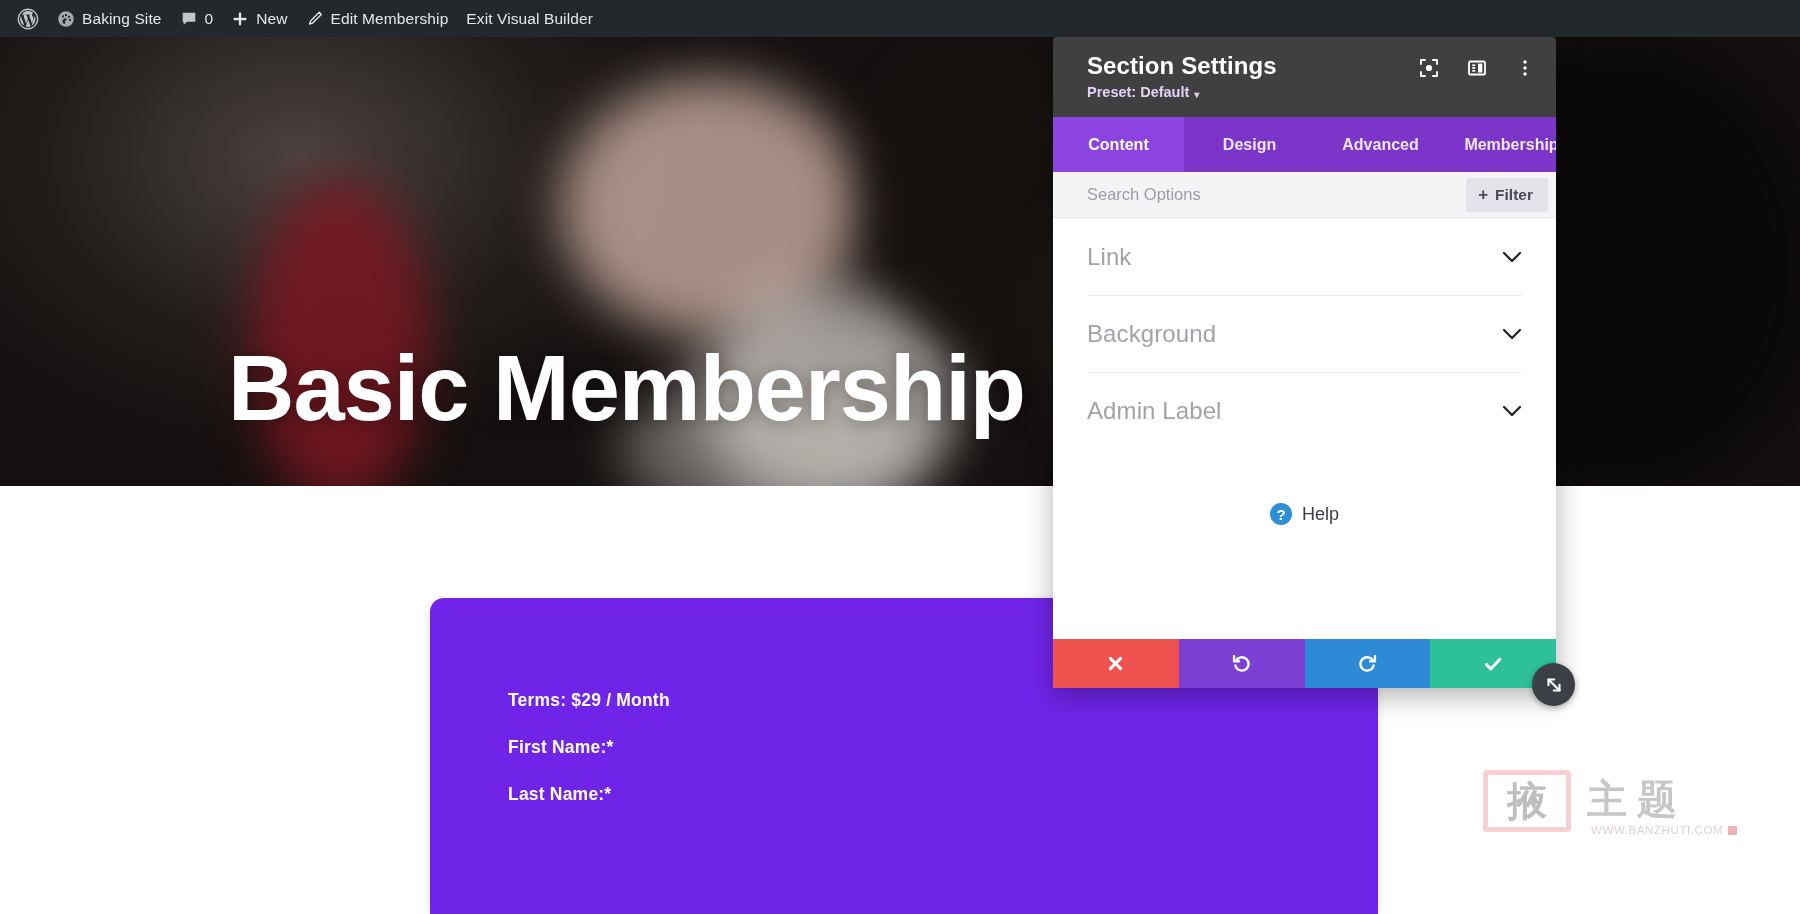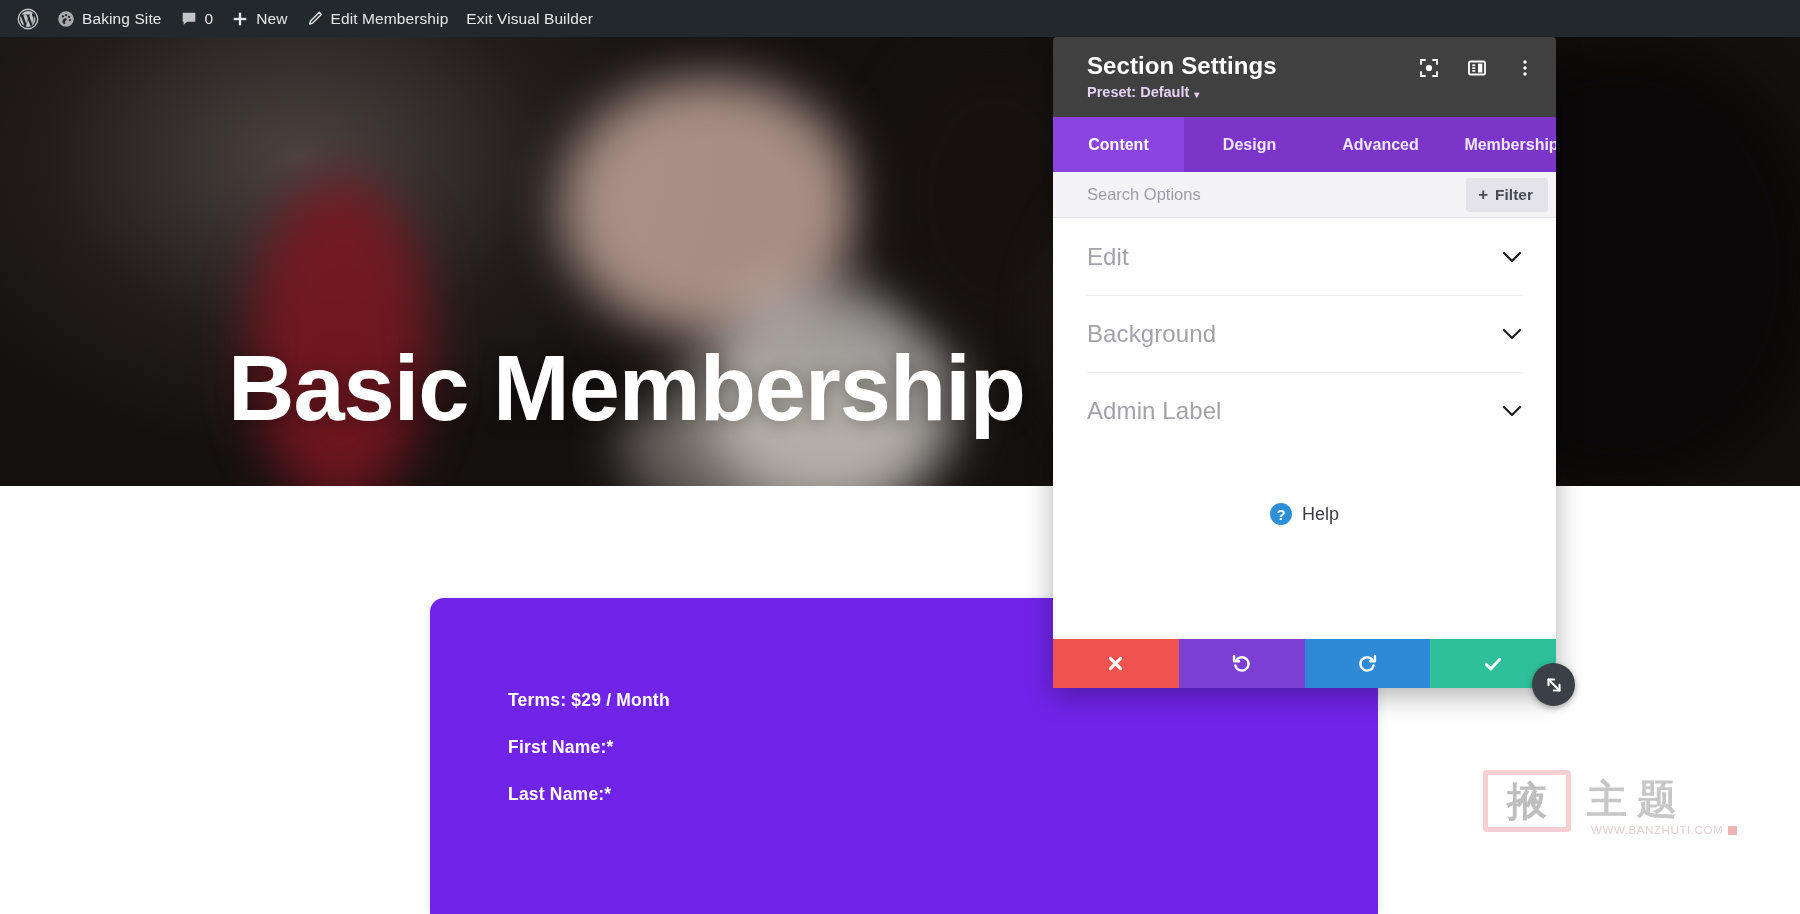--- a/index.html
+++ b/index.html
@@ -338,21 +338,21 @@
       <input class="search-input" type="text" placeholder="Search Options" style="">
       <button class="filter-btn">
         <span class="plus">+</span>
         <span>Filter</span>
       </button>
     </div>
 
     <div class="panel-body">
 
       <div class="acc-row">
-        <span class="acc-label">Edit</span>
+        <span class="acc-label">Link</span>
         <span class="acc-chev">
           <svg width="20" height="12" viewBox="0 0 20 12">
               <path d="M2 2l8 8 8-8" fill="none" stroke="#1f1f1f" stroke-width="2.2" stroke-linecap="round" stroke-linejoin="round"></path>
             </svg>
         </span>
       </div>
 
       <div class="acc-row">
         <span class="acc-label">Background</span>
         <span class="acc-chev">

